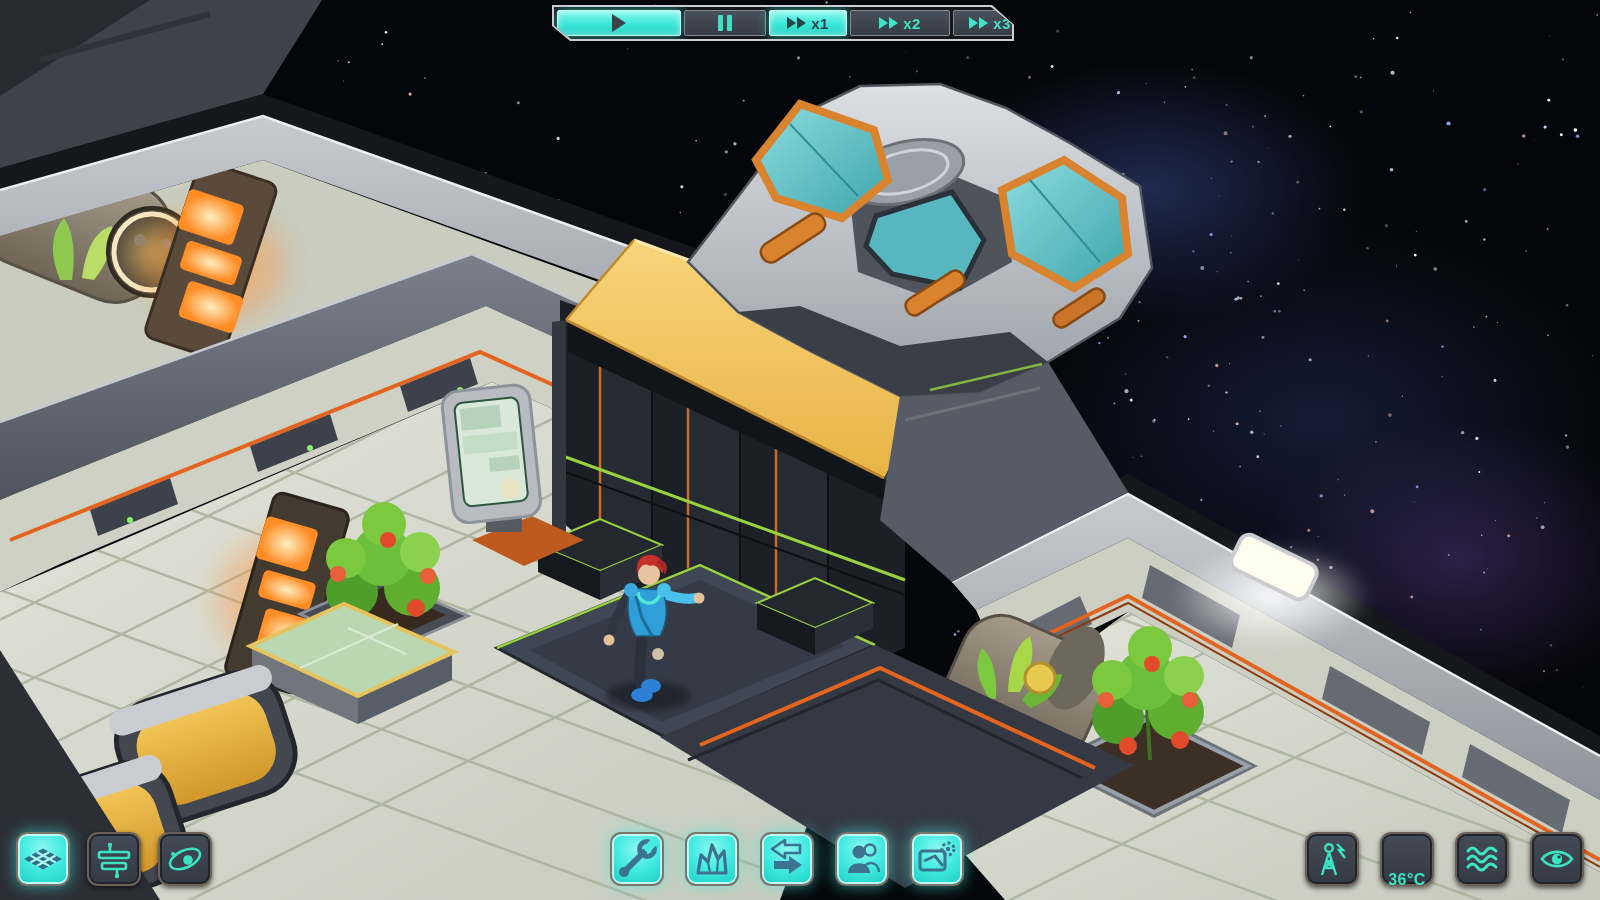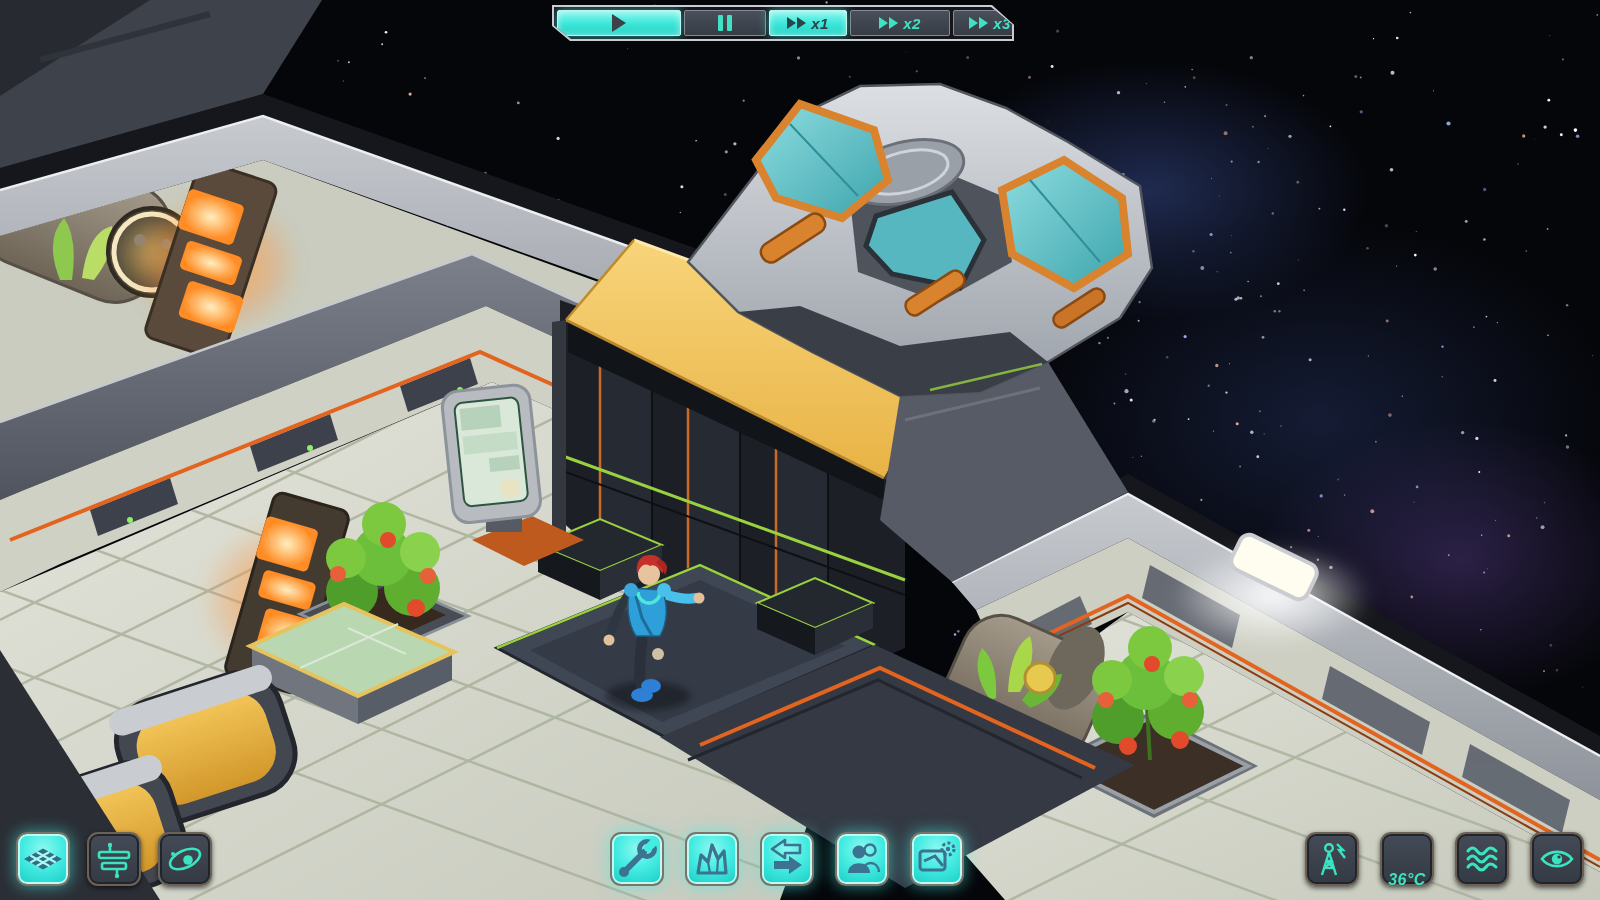--- a/index.html
+++ b/index.html
@@ -1,17 +1,17 @@
 <!DOCTYPE html>
 <html><head>
 <meta charset="utf-8">
 <style>
   html,body{margin:0;padding:0;background:#000;}
   .stage{position:relative;width:1600px;height:900px;overflow:hidden;background:#05060a;
-         font-family:"Liberation Sans",sans-serif;font-style:italic;}
+         font-family:"Liberation Sans",sans-serif;}
   .stage svg.scene{position:absolute;left:0;top:0;}
 
   
   .speedbar-wrap{position:absolute;left:552px;top:5px;width:462px;height:36px;
     clip-path:polygon(0 0,calc(100% - 22px) 0,100% 55%,100% 100%,18px 100%,0 58%);
     background:#caccd1; padding:0; z-index:20;}
   .speedbar{position:absolute;left:2px;top:2px;right:2px;bottom:2px;
     clip-path:polygon(0 0,calc(100% - 21px) 0,100% 55%,100% 100%,17px 100%,0 58%);
     background:#14161b;display:flex;gap:3px;padding:3px;box-sizing:border-box;}
   .seg{flex:none;height:100%;border:1px solid #868b93;border-radius:2px;display:flex;

